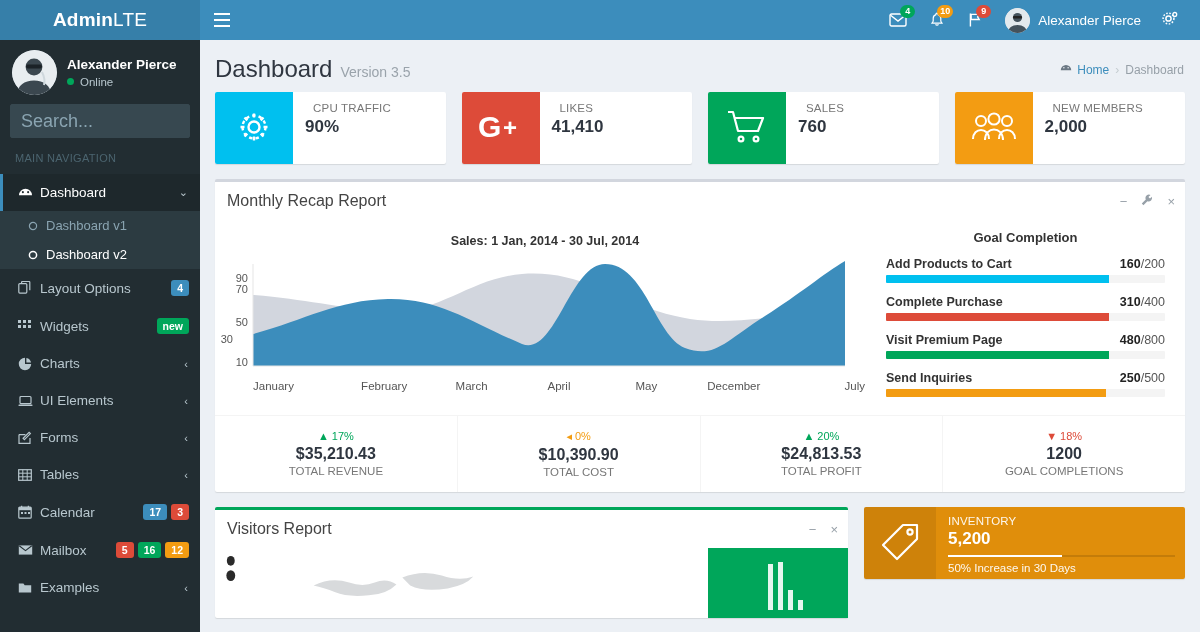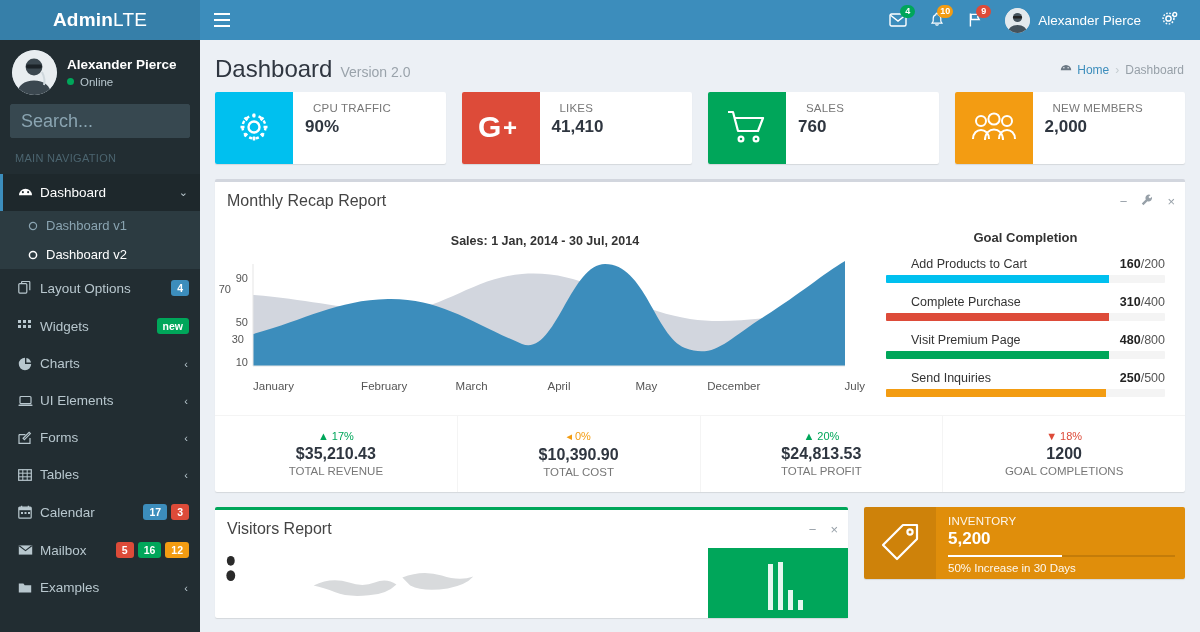--- a/index.html
+++ b/index.html
@@ -160,21 +160,21 @@
   .chart-area { position:relative; height:120px; }
   .chart-xlabels { display:flex; font-size:11.5px; color:#555; padding-left:28px; margin-top:4px;}
   .chart-xlabels span { flex:1; text-align:center; }
   .chart-xlabels span:first-child { text-align:left; }
   .chart-xlabels span:last-child { text-align:right; }
 
   .goals { flex:1; padding:0 10px 0 20px; border-left:1px solid transparent;}
   .goals h4 { text-align:center; font-size:13px; color:#333; margin-bottom:12px; }
   .goal { margin-bottom:12px; }
   .goal-head { display:flex; align-items:baseline; font-size:12.5px; color:#333; margin-bottom:4px;}
-  .goal-name { font-weight:normal;margin-left:25px; }
+  .goal-name { font-weight:bold; }
   .goal-val { margin-left:auto; font-size:12.5px; color:#555; }
   .goal-val b { color:#222; }
   .pbar { height:8px; background:#f4f4f4; border-radius:1px; overflow:hidden; }
   .pbar > div { height:100%; }
 
   .stats-row { display:flex; border-top:1px solid #f4f4f4; margin-top:6px; }
   .stat { flex:1; text-align:center; padding:14px 5px 14px 5px; border-right:1px solid #f4f4f4;}
   .stat:last-child { border-right:0; }
   .stat .desc { font-size:11px; margin-bottom:3px; }
   .stat .desc.up { color:#00a65a; }
@@ -490,21 +490,21 @@
         </a>
       </li>
 
     </ul>
   </div>
 
   <div class="content">
 
     <div class="content-header">
       <h1>
-        <span>Dashboard</span><small>Version 2.0</small>
+        <span>Dashboard</span><small>Version 3.5</small>
       </h1>
       <div class="breadcrumb">
         <a href="#">
           <span>
             <svg width="12" height="12" viewBox="0 0 16 16">
                 <path d="M1 11a7 7 0 0 1 14 0z" fill="#6b7884"></path>
                 <circle cx="5.2" cy="7.8" r="1" fill="#ecf0f5"></circle>
                 <circle cx="10.8" cy="7.8" r="1" fill="#ecf0f5"></circle>
               </svg>
           </span>
@@ -625,23 +625,23 @@
 
                     <path d="M28,39 C 80,43 110,52 163,55 C 215,58 245,22 297,18 C 350,14 380,38 432,55 C 485,72 515,63 568,60 L 620,57 L620,110 L28,110 Z" fill="#d2d6de"></path>
 
                     <path d="M28,78 C 80,64 112,44 163,43 C 215,42 247,67 297,88 C 330,101 345,8 380,8 C 420,8 430,80 460,92 C 490,103 500,85 540,60 C 575,38 598,18 620,5 L620,110 L28,110 Z" fill="#3c8dbc"></path>
 
                     <line x1="28" y1="8" x2="28" y2="110" stroke="#e5e5e5" stroke-width="1"></line>
                     <line x1="28" y1="110" x2="620" y2="110" stroke="#e5e5e5" stroke-width="1"></line>
                   </svg>
                   <div style="position:absolute;left:0;top:0;width:28px;height:120px;font-size:11px;color:#555;">
                     <div style="position:absolute;right:5px;top:16px;">90</div>
-                    <div style="position:absolute;right:22px;top:27px;">70</div>
+                    <div style="position:absolute;right:5px;top:27px;">70</div>
                     <div style="position:absolute;right:5px;top:60px;">50</div>
-                    <div style="position:absolute;right:9px;top:77px;">30</div>
+                    <div style="position:absolute;right:20px;top:77px;">30</div>
                     <div style="position:absolute;right:5px;top:100px;">10</div>
                   </div>
                 </div>
                 <div class="chart-xlabels">
                   <span>January</span>
                   <span>February</span>
                   <span>March</span>
                   <span>April</span>
                   <span>May</span>
                   <span>December</span>

